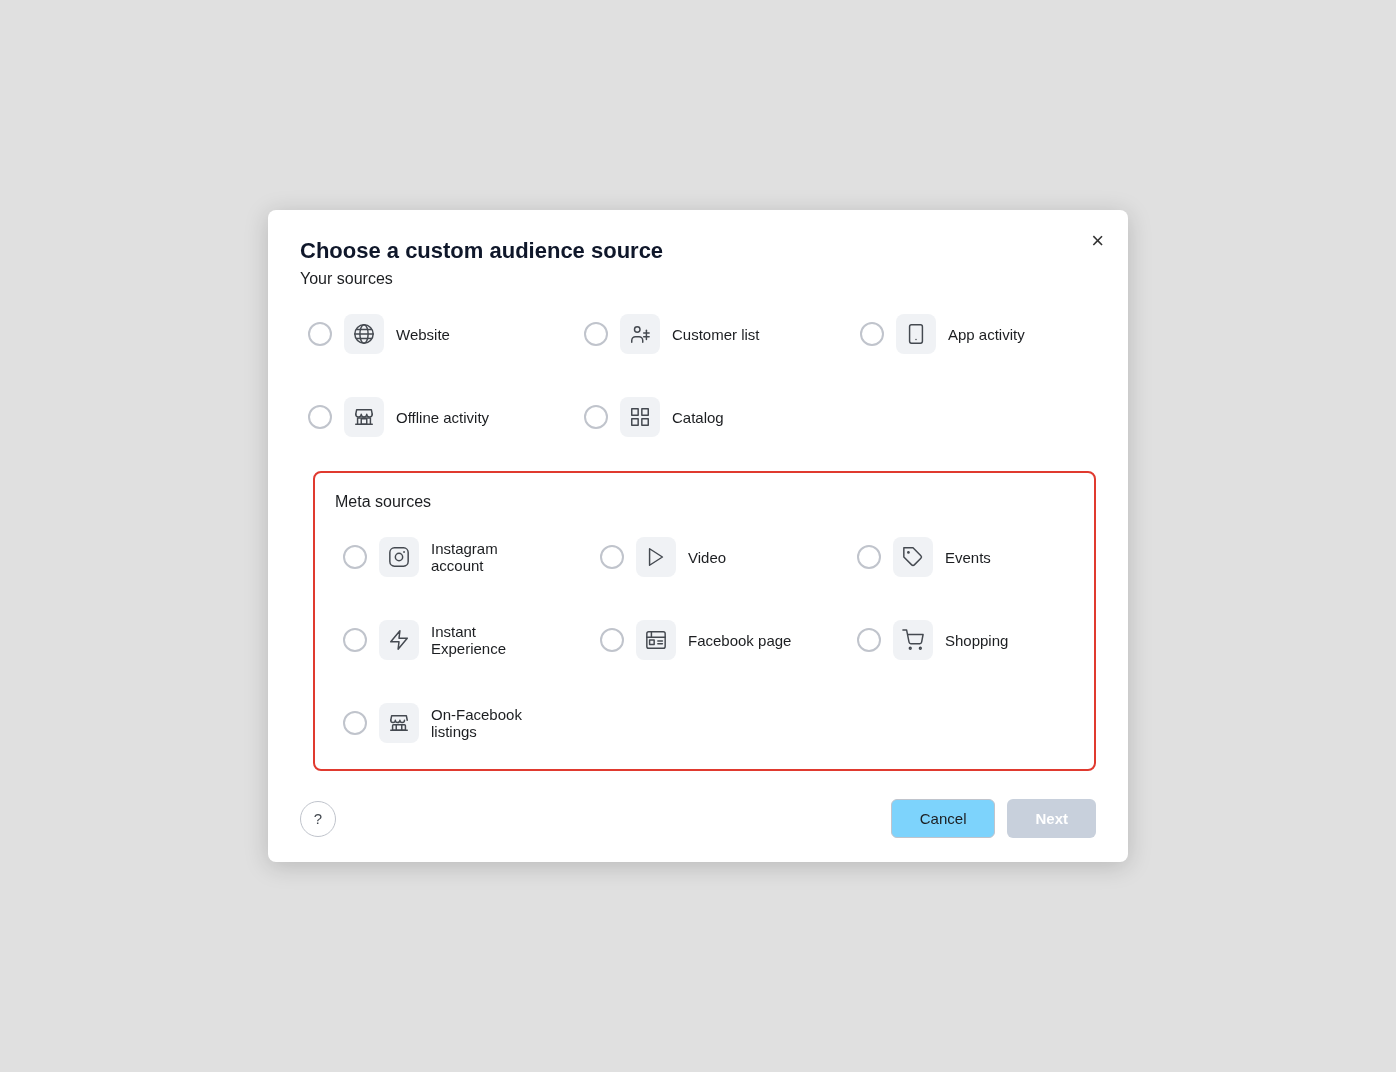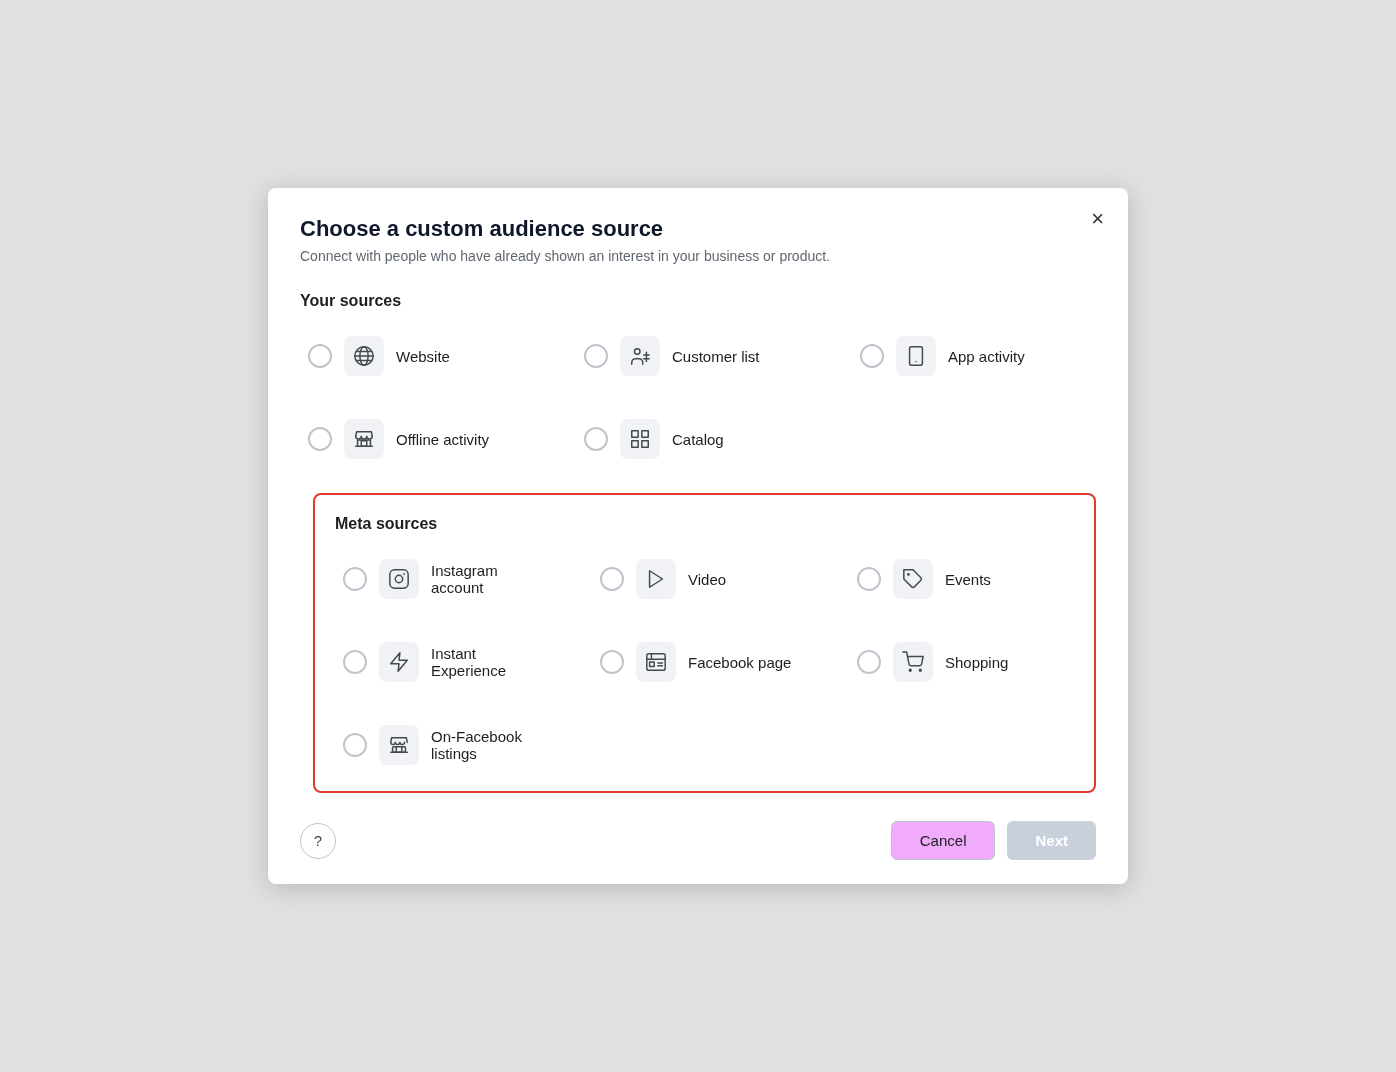--- a/index.html
+++ b/index.html
@@ -42,21 +42,21 @@
     }
 
     .dialog-subtitle {
       font-size: 14px;
       color: #606770;
       margin-bottom: 28px;
     }
 
     .section-title {
       font-size: 16px;
-      font-weight: 700;
+      font-weight: 400;
       color: #1c1e21;
       margin-bottom: 16px;
     }
 
     .sources-section {
       margin-bottom: 24px;
     }
 
     .sources-grid {
       display: grid;
@@ -138,21 +138,21 @@
 
     .footer-right {
       display: flex;
       gap: 12px;
     }
 
     .btn-cancel {
       padding: 10px 28px;
       border: 1.5px solid #c0c4cc;
       border-radius: 6px;
-      background: #f0abfc;
+      background: #7dd3fc;
       font-size: 15px;
       font-weight: 500;
       cursor: pointer;
       color: #1c1e21;
     }
 
     .btn-next {
       padding: 10px 28px;
       border: none;
       border-radius: 6px;
@@ -163,21 +163,20 @@
       color: #fff;
     }
   </style>
 </head>
 <body>
 
 <div class="dialog">
   <button class="dialog-close">×</button>
 
   <div class="dialog-title">Choose a custom audience source</div>
-  <div class="dialog-subtitle">Connect with people who have already shown an interest in your business or product.</div>
 
   <div class="sources-section">
     <div class="section-title">Your sources</div>
     <div class="sources-grid">
 
       <div class="source-option">
         <div class="radio-circle"></div>
         <div class="icon-box">
           <svg viewBox="0 0 24 24">
             <circle cx="12" cy="12" r="10"></circle>

